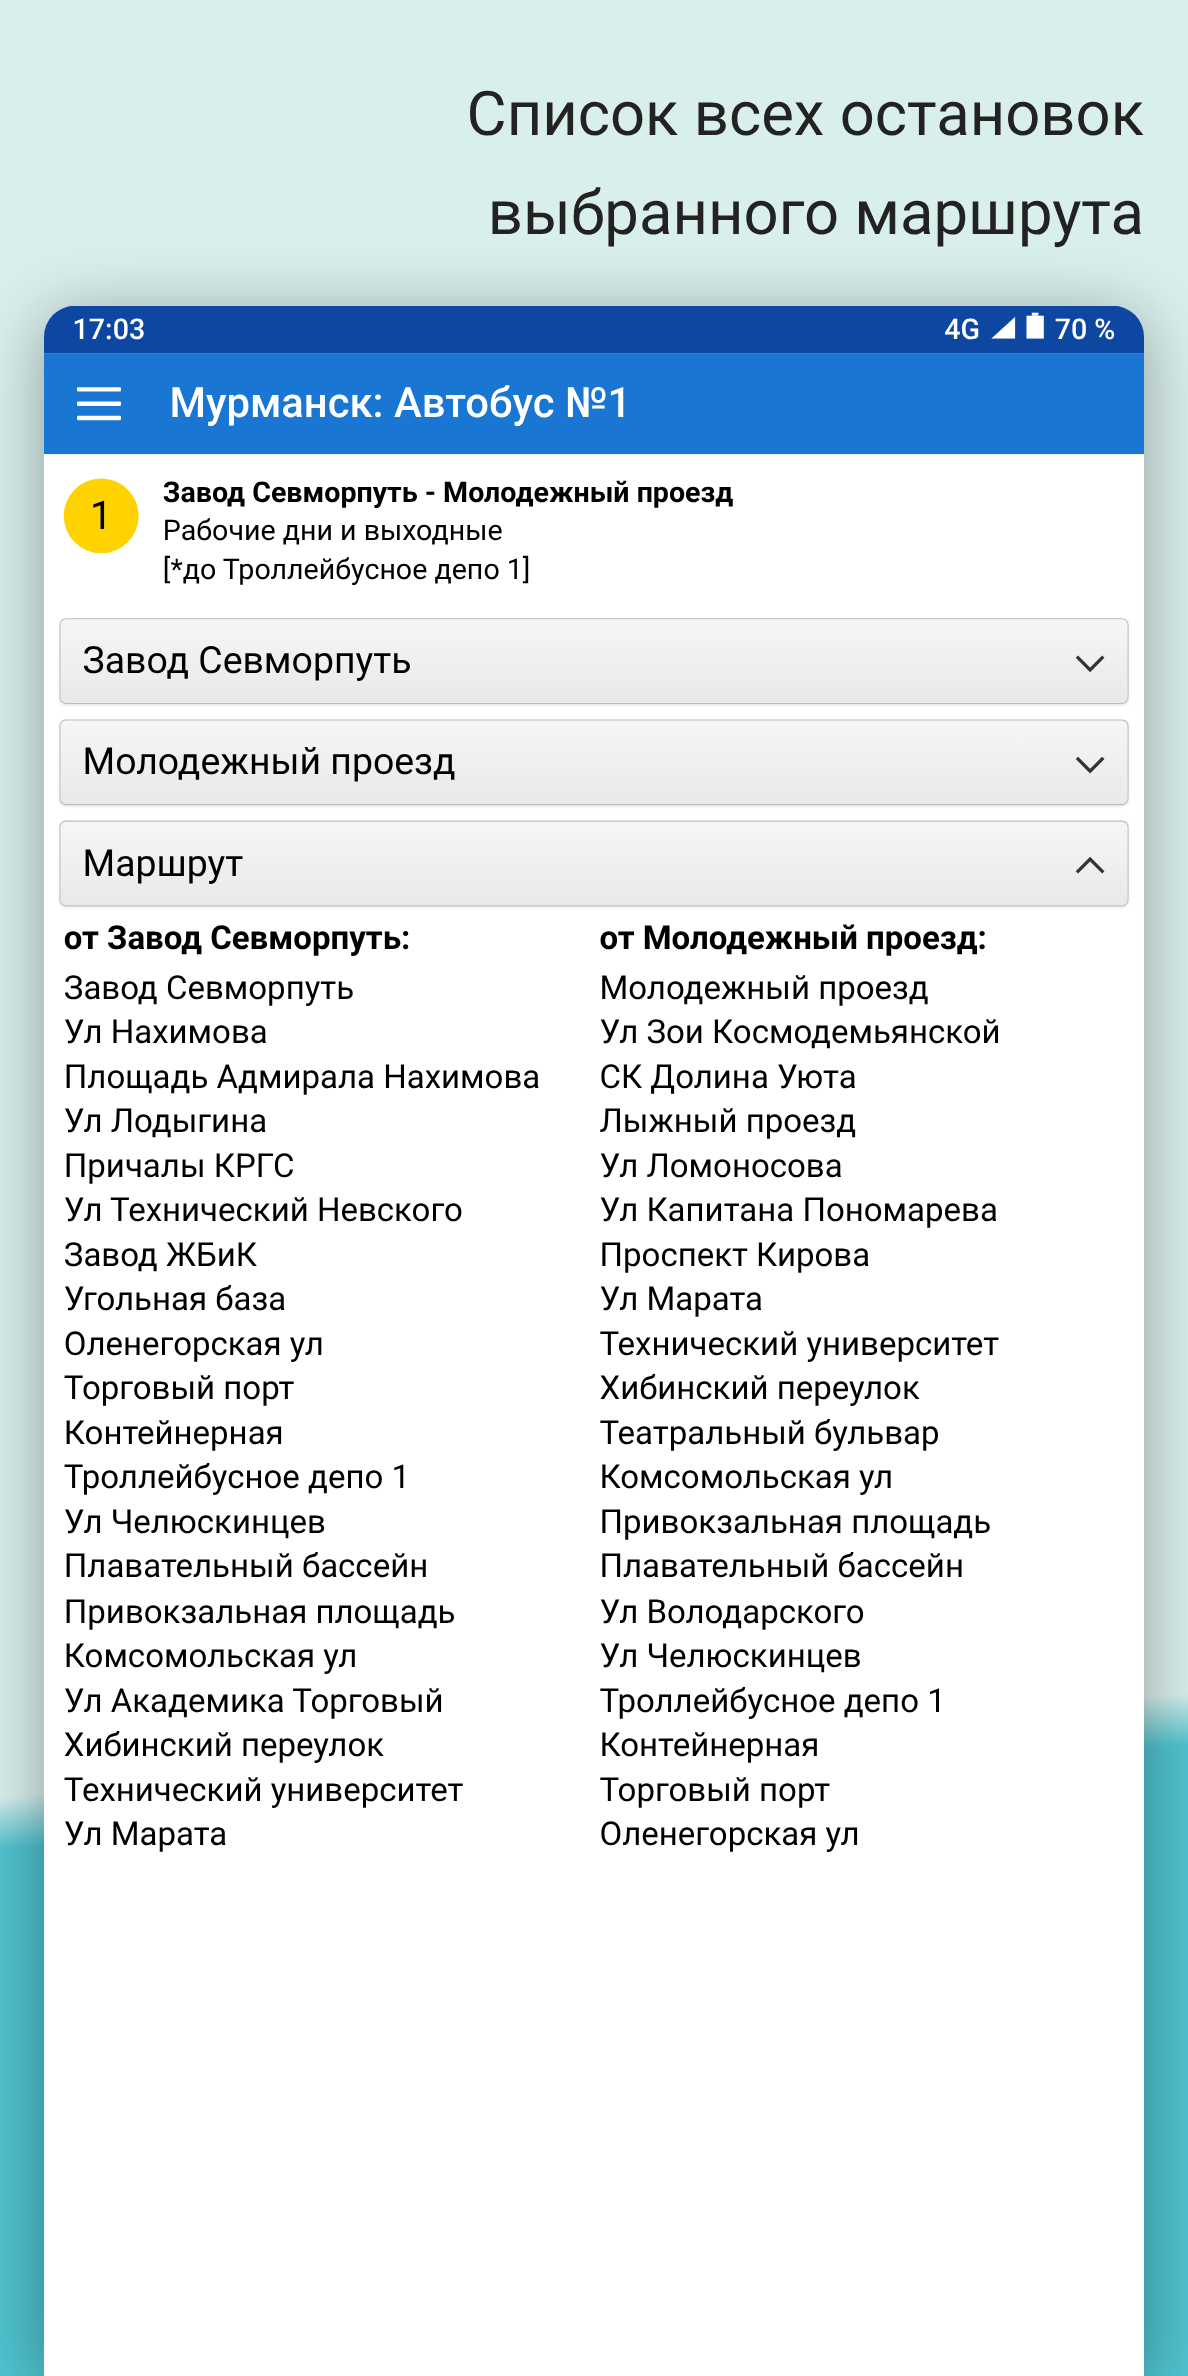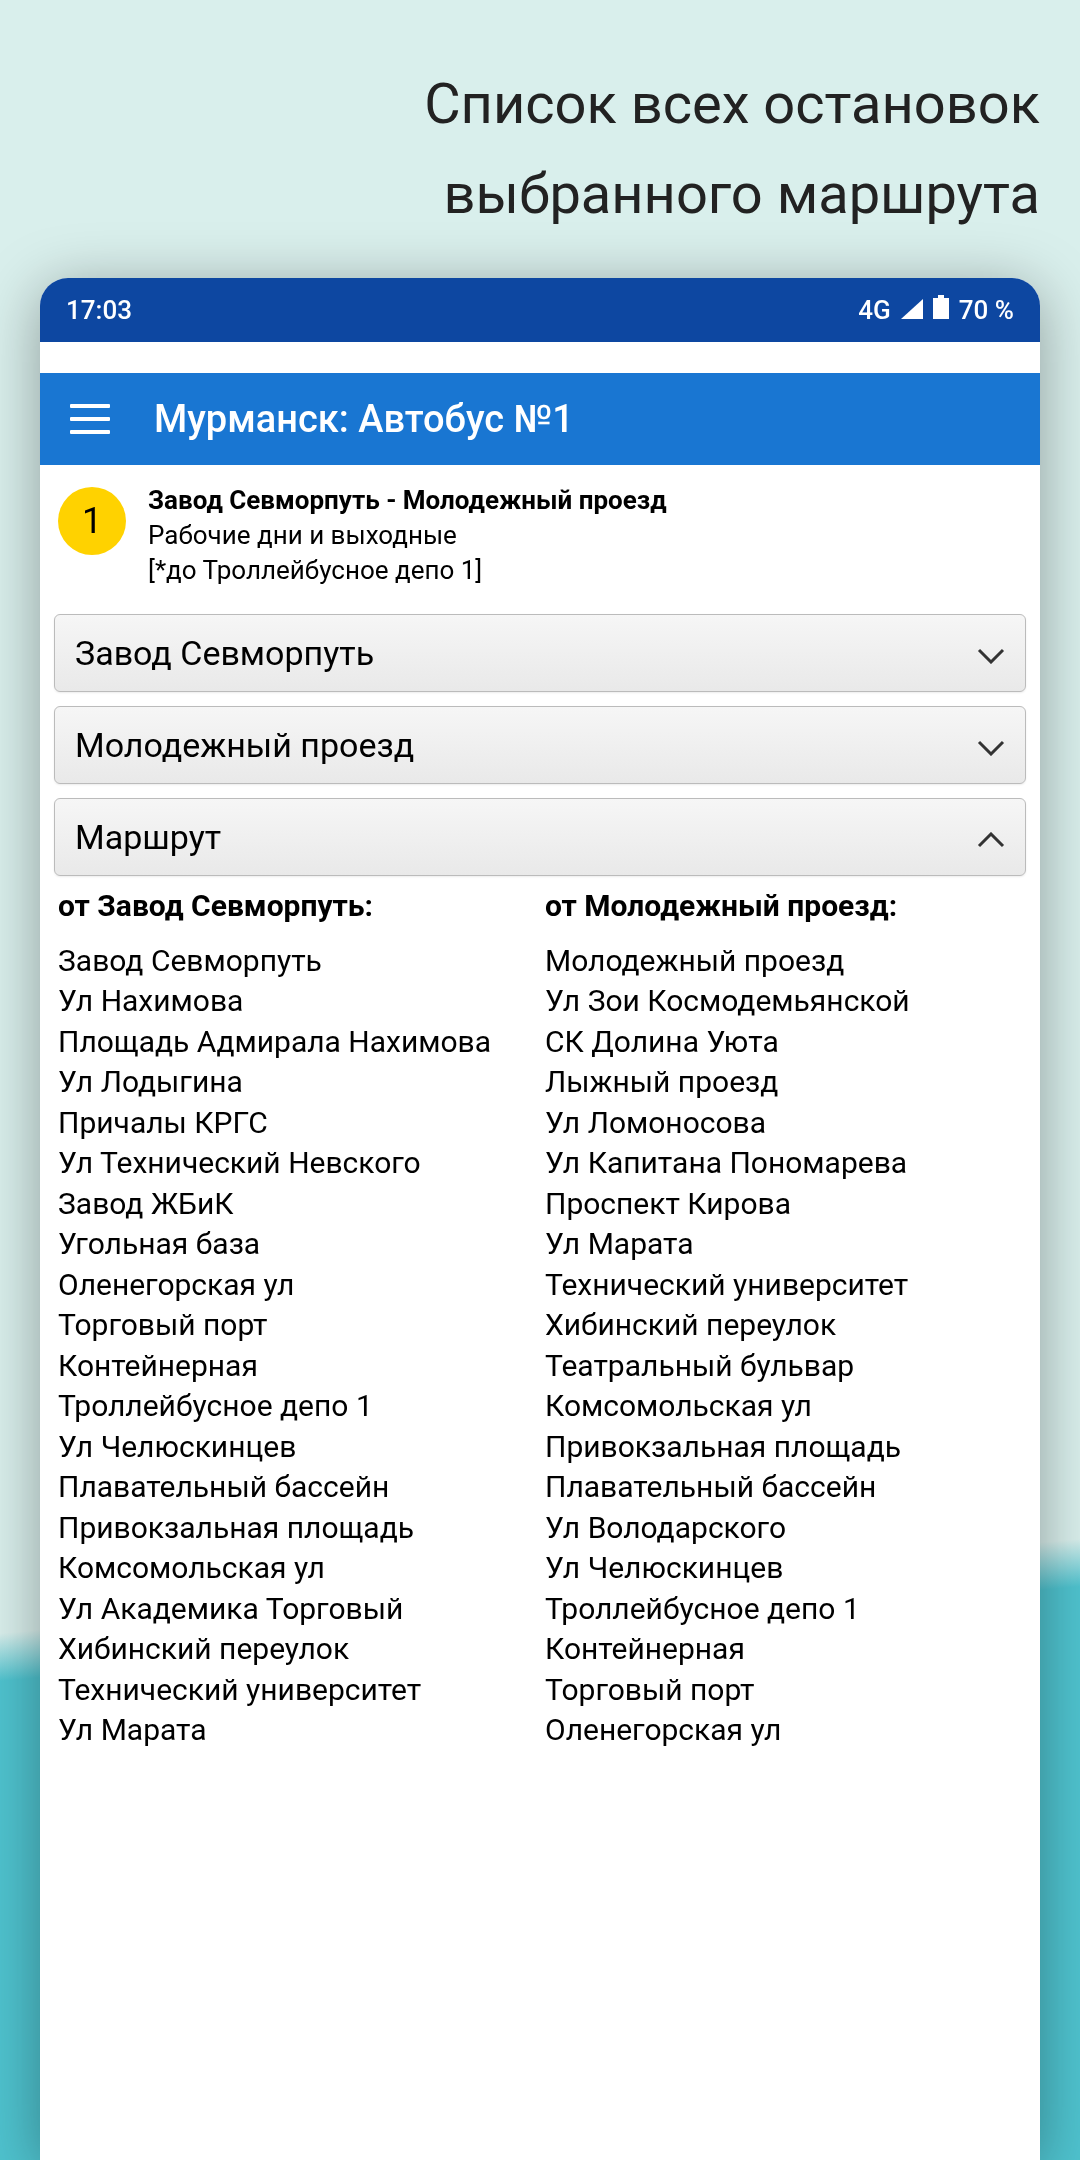--- a/index.html
+++ b/index.html
@@ -37,38 +37,37 @@
     border-radius: 28px 28px 0 0;
     box-shadow: 0 10px 60px rgba(0,0,0,0.35);
     overflow: hidden;
     z-index: 2;
     display: flex;
     flex-direction: column;
   }
   .statusbar {
     background: #0d47a1;
     color: #fff;
-    height: 64px;
+    height: 43px;
     display: flex;
     align-items: center;
     justify-content: space-between;
     padding: 0 26px;
     font-size: 26px;
     font-weight: 500;
   }
   .statusbar .right { display: flex; align-items: flex-end; gap: 10px; }
   .appbar {
     background: #1976d2;
     color: #fff;
     height: 92px;
     display: flex;
     align-items: center;
     padding: 0 30px;
     gap: 44px;
-    margin-top: 31px;
   }
   .hamburger {
     width: 40px; height: 30px;
     display: flex; flex-direction: column; justify-content: space-between;
   }
   .hamburger span { display: block; height: 4px; background: #fff; border-radius: 1px; }
   .appbar-title { font-size: 38px; font-weight: 500; }
   .content { background: #fff; flex: 1; overflow: hidden; }
   .route-header {
     display: flex;
@@ -100,21 +99,21 @@
   }
   .chev { font-size: 30px; color: #333; }
   .stops-wrap {
     display: flex;
     padding: 4px 18px 0;
     gap: 10px;
     font-size: 30px;
     line-height: 1.35;
   }
   .stops-col { flex: 1; }
-  .stops-head { font-weight: 700; margin-bottom: 14px; }
+  .stops-head { font-weight: 700; margin-bottom: 4px; }
   .sig-icon { display: inline-block; }
 </style>
 </head>
 <body>
 
 <div class="bg-diag"></div>
 
 <div class="promo-title">
   <span>Список всех остановок</span><br>
   <span>выбранного маршрута</span>

